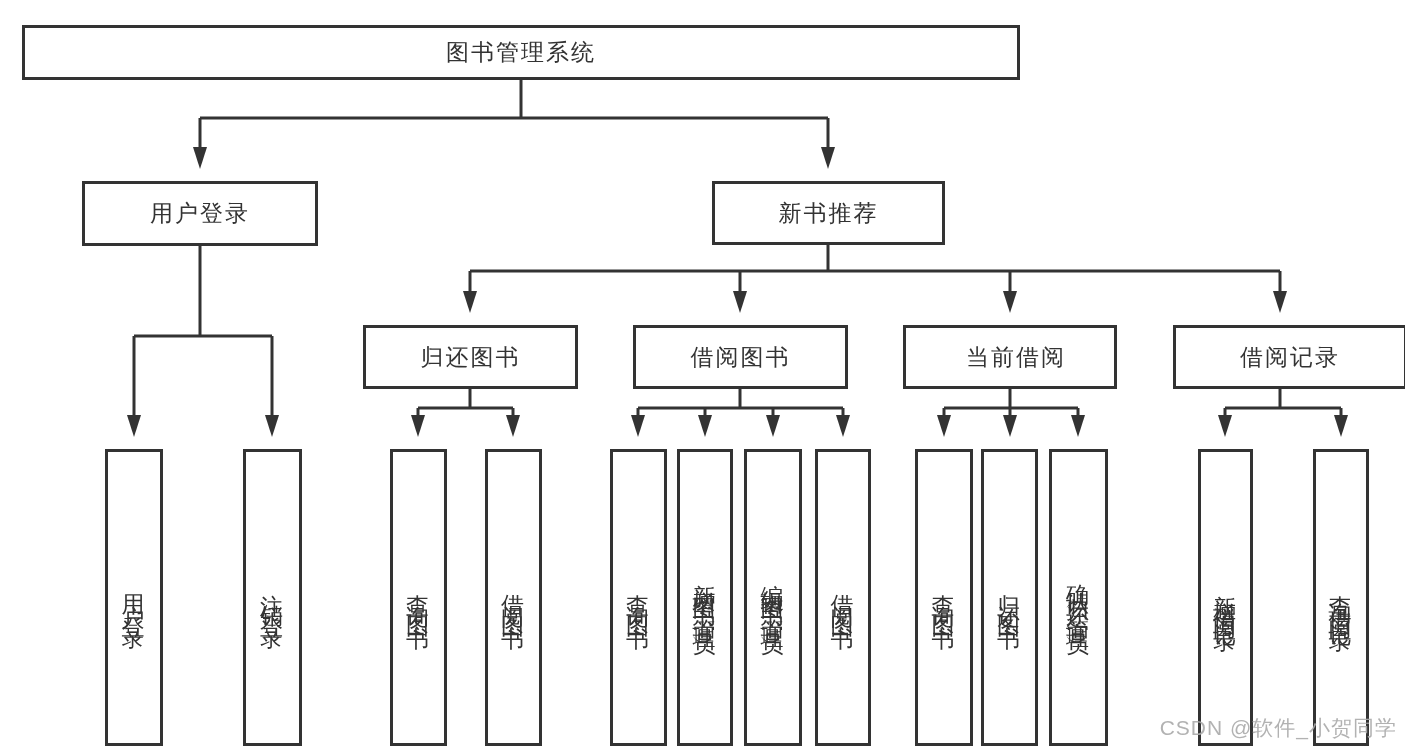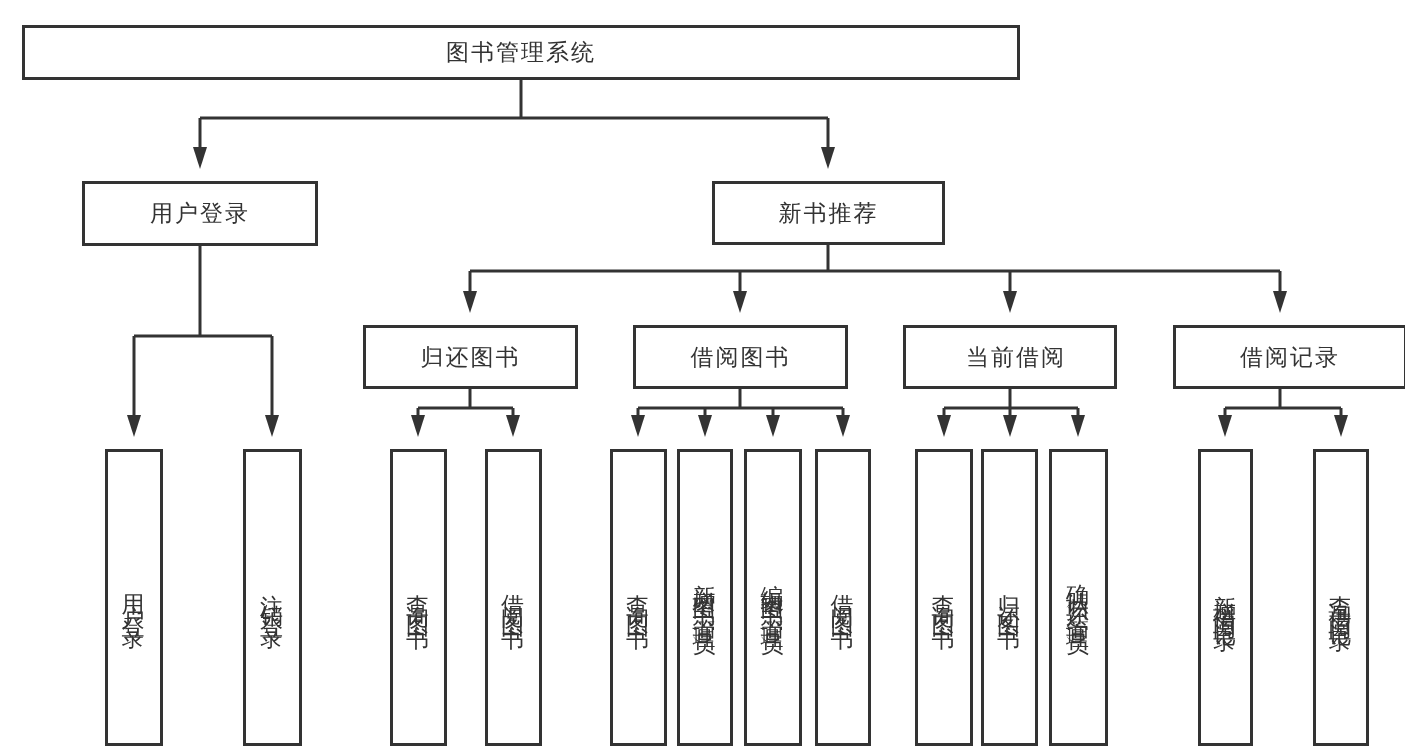--- a/index.html
+++ b/index.html
@@ -197,14 +197,15 @@
     <span class="vtext">确认归还（管理员）</span>
   </div>
 
   <div class="node vnode vmid leaf n-l-rec-add">
     <span class="vtext">新增借阅记录</span>
   </div>
   <div class="node vnode vmid leaf n-l-rec-query">
     <span class="vtext">查询借阅记录</span>
   </div>
 
+  <div class="watermark">CSDN @软件_小贺同学</div>
 
 </div>
 
 </body></html>

